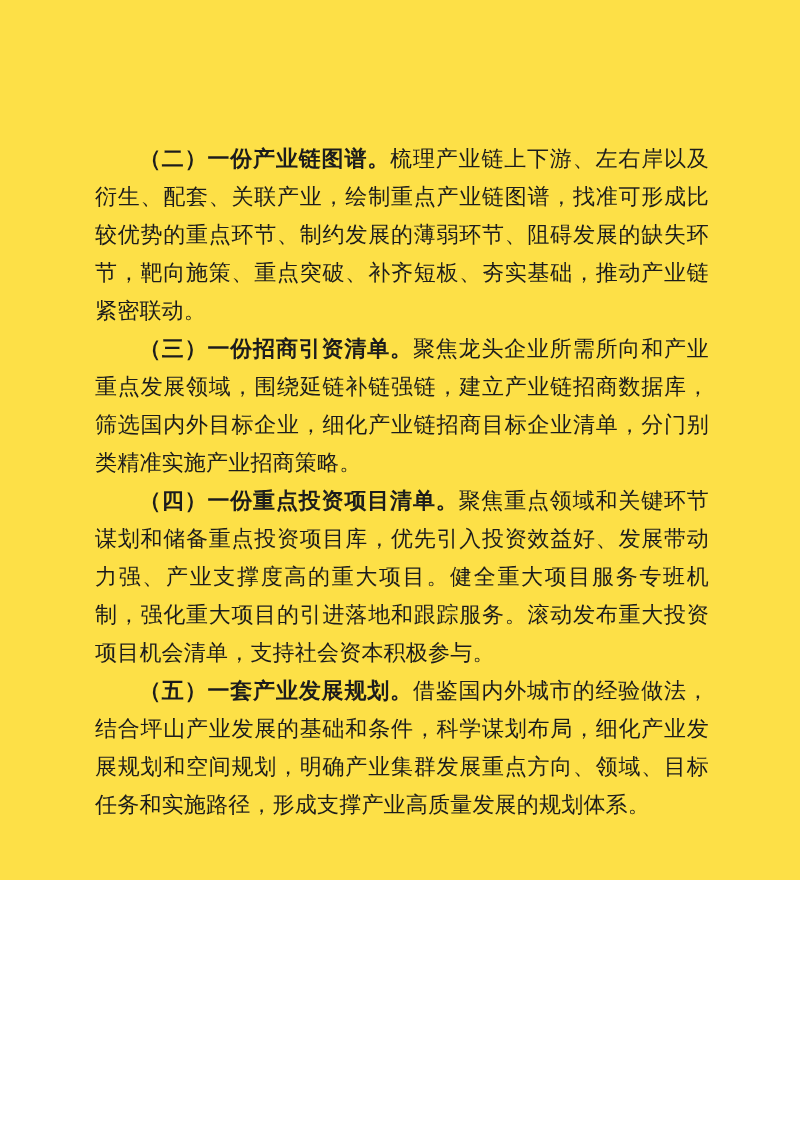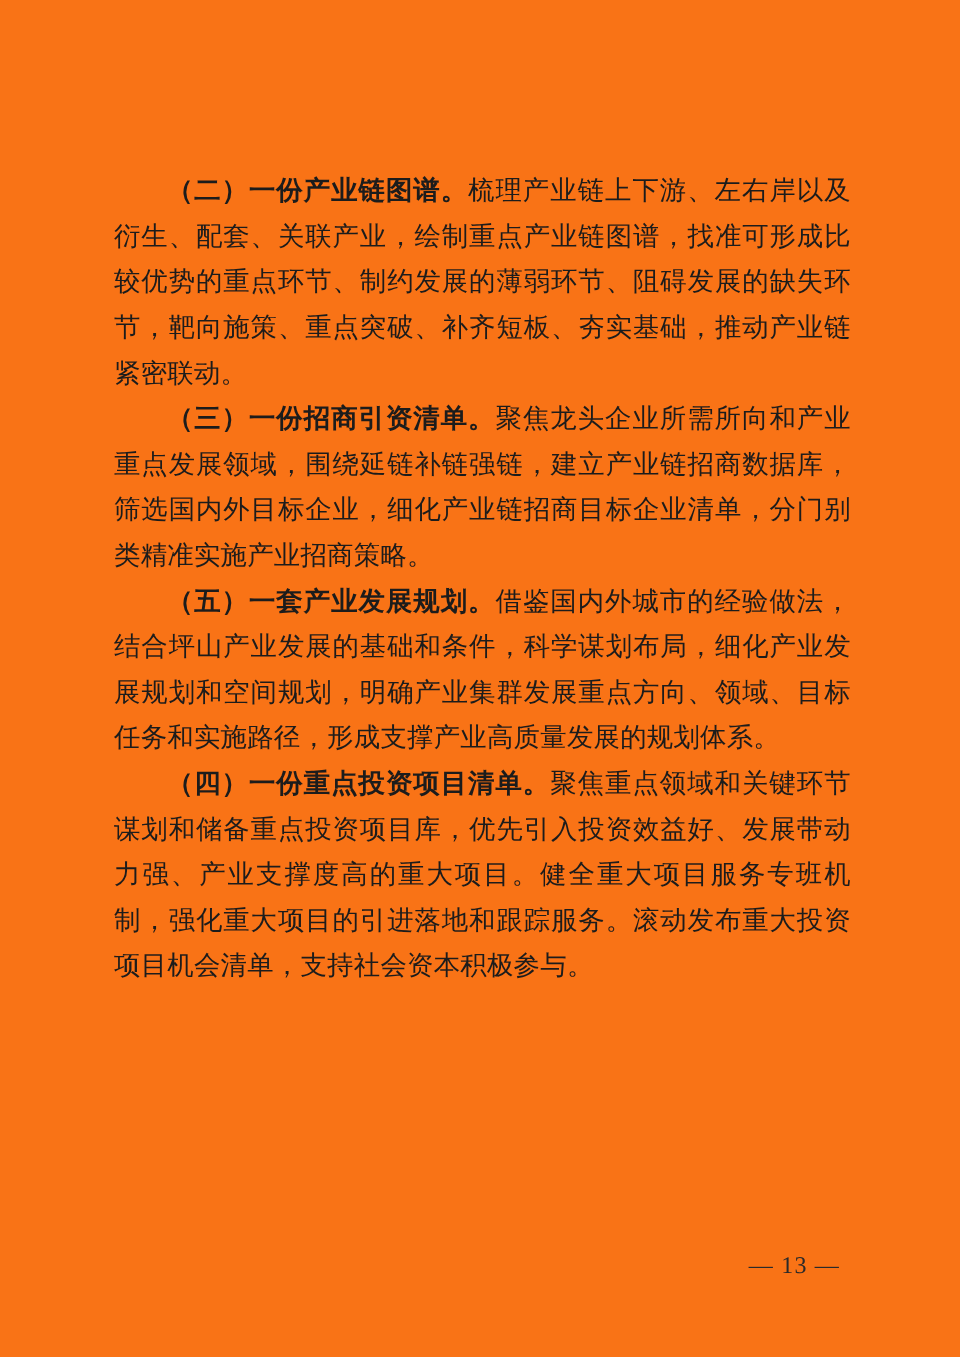--- a/index.html
+++ b/index.html
@@ -8,22 +8,22 @@
     width: 800px;
     height: 1131px;
     position: relative;
     font-family: "Liberation Serif", "DejaVu Serif", serif;
     color: #1c1c1c;
   }
   .page {
     position: absolute;
     top: 0; left: 0;
     width: 800px;
-    height: 1131px;
-    background: #f97316;
+    height: 880px;
+    background: #fde047;
     overflow: hidden;
   }
   .content {
     position: absolute;
     top: 140px;
     left: 95px;
     width: 614px;
   }
   .para {
     font-size: 22px;
@@ -48,17 +48,17 @@
     margin-top: 25px;
   }
 </style>
 </head>
 <body>
 
 <div class="page">
   <div class="content">
     <p class="para"><span class="lead">（二）一份产业链图谱。</span><span>梳理产业链上下游、左右岸以及衍生、配套、关联产业，绘制重点产业链图谱，找准可形成比较优势的重点环节、制约发展的薄弱环节、阻碍发展的缺失环节，靶向施策、重点突破、补齐短板、夯实基础，推动产业链紧密联动。</span></p>
     <p class="para"><span class="lead">（三）一份招商引资清单。</span><span>聚焦龙头企业所需所向和产业重点发展领域，围绕延链补链强链，建立产业链招商数据库，筛选国内外目标企业，细化产业链招商目标企业清单，分门别类精准实施产业招商策略。</span></p>
+    <p class="para"><span class="lead">（四）一份重点投资项目清单。</span><span>聚焦重点领域和关键环节谋划和储备重点投资项目库，优先引入投资效益好、发展带动力强、产业支撑度高的重大项目。健全重大项目服务专班机制，强化重大项目的引进落地和跟踪服务。滚动发布重大投资项目机会清单，支持社会资本积极参与。</span></p>
     <p class="para"><span class="lead">（五）一套产业发展规划。</span><span>借鉴国内外城市的经验做法，结合坪山产业发展的基础和条件，科学谋划布局，细化产业发展规划和空间规划，明确产业集群发展重点方向、领域、目标任务和实施路径，形成支撑产业高质量发展的规划体系。</span></p>
-    <p class="para"><span class="lead">（四）一份重点投资项目清单。</span><span>聚焦重点领域和关键环节谋划和储备重点投资项目库，优先引入投资效益好、发展带动力强、产业支撑度高的重大项目。健全重大项目服务专班机制，强化重大项目的引进落地和跟踪服务。滚动发布重大投资项目机会清单，支持社会资本积极参与。</span></p>
   </div>
   <div class="page-number">— 13 —</div>
 </div>
 
 </body></html>

